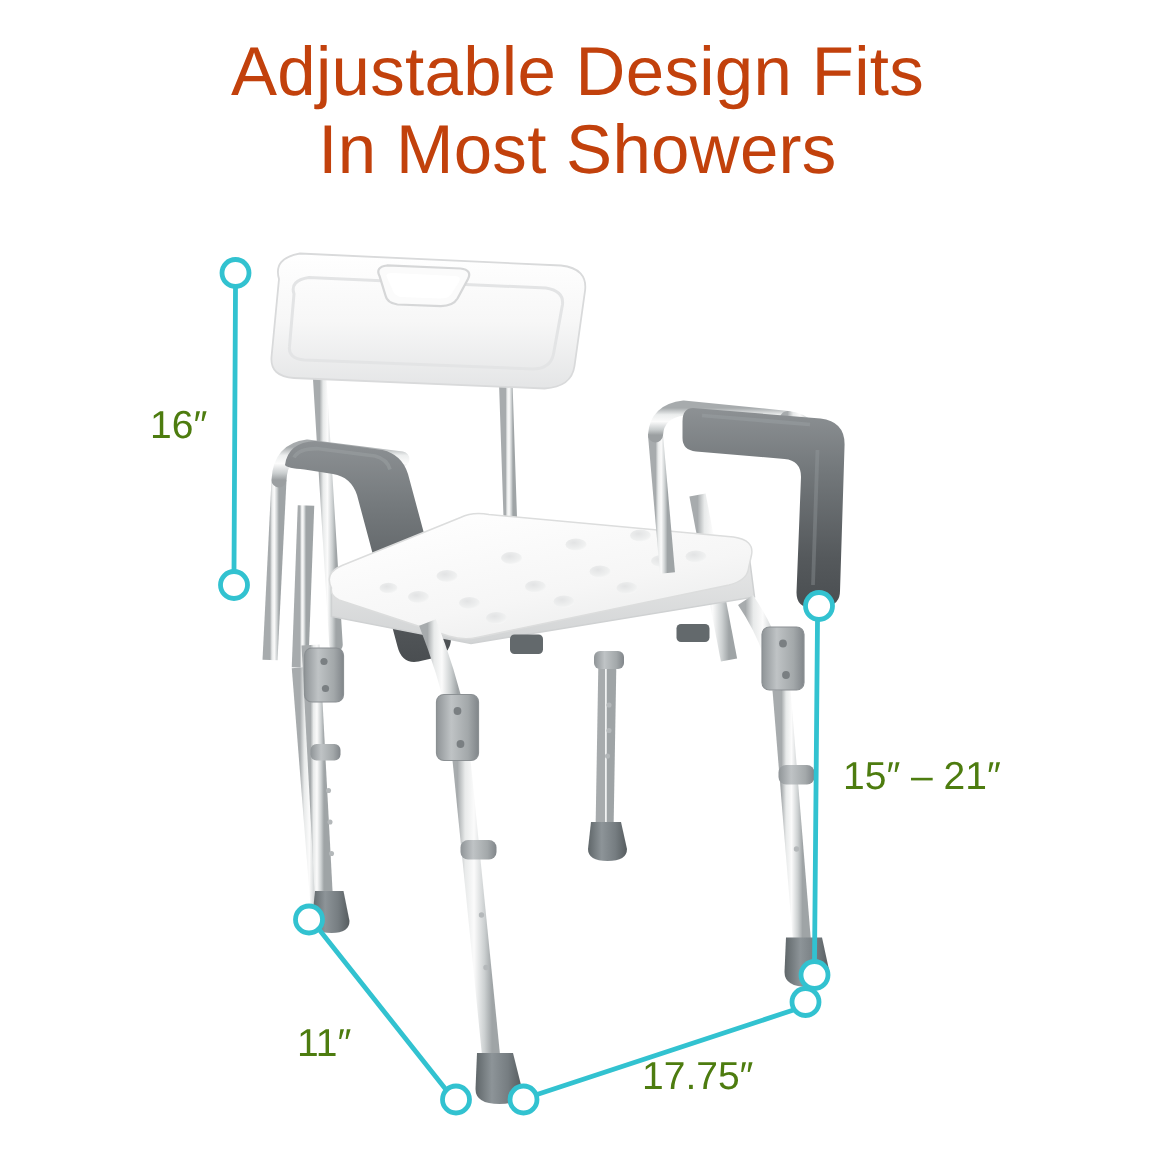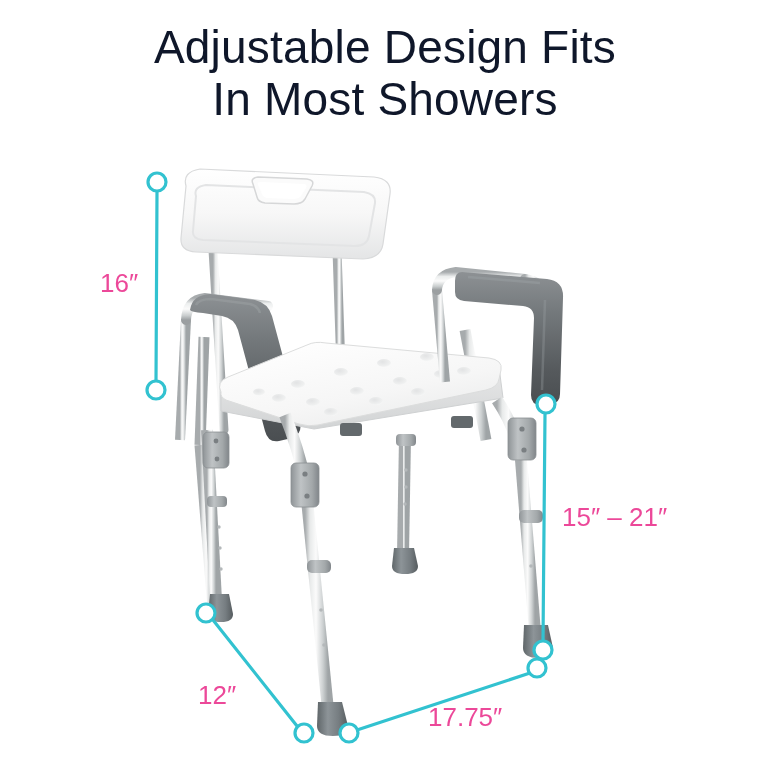--- a/index.html
+++ b/index.html
@@ -18,40 +18,40 @@
     background: #ffffff;
     overflow: hidden;
   }
   
   #headline {
     position: absolute;
     left: 0;
     top: 22px;
     width: 770px;
     text-align: center;
-    color: #0f172a;
+    color: #c2410c;
     font-family: "Liberation Sans", sans-serif;
     font-size: 46px;
     font-weight: 400;
     line-height: 1.12;
     letter-spacing: 0.2px;
     white-space: pre-line;
   }
   
   #chair-layer, #dim-layer {
     position: absolute;
     left: 0;
     top: 0;
     width: 770px;
     height: 770px;
   }
   #dim-layer { pointer-events: none; }
   .dim-label {
     position: absolute;
-    color: #ec4899;
+    color: #4d7c0f;
     font-family: "Liberation Sans", sans-serif;
     font-size: 26px;
     font-weight: 400;
     white-space: nowrap;
   }
   #label-height-back { left: 100px; top: 268px; }
   #label-height-seat { left: 562px; top: 502px; }
   #label-depth      { left: 198px; top: 680px; }
   #label-width      { left: 428px; top: 702px; }
 </style>
@@ -269,17 +269,17 @@
         <circle cx="349" cy="733" r="9" fill="#ffffff"></circle>
         <circle cx="537" cy="668" r="9" fill="#ffffff"></circle>
       </g>
     </g>
   </svg>
 
   <div class="dim-label" id="label-height-back">16″</div>
 
   <div class="dim-label" id="label-height-seat">15″ – 21″</div>
 
-  <div class="dim-label" id="label-depth">12″</div>
+  <div class="dim-label" id="label-depth">11″</div>
 
   <div class="dim-label" id="label-width">17.75″</div>
 
 </div>
 
 </body></html>

